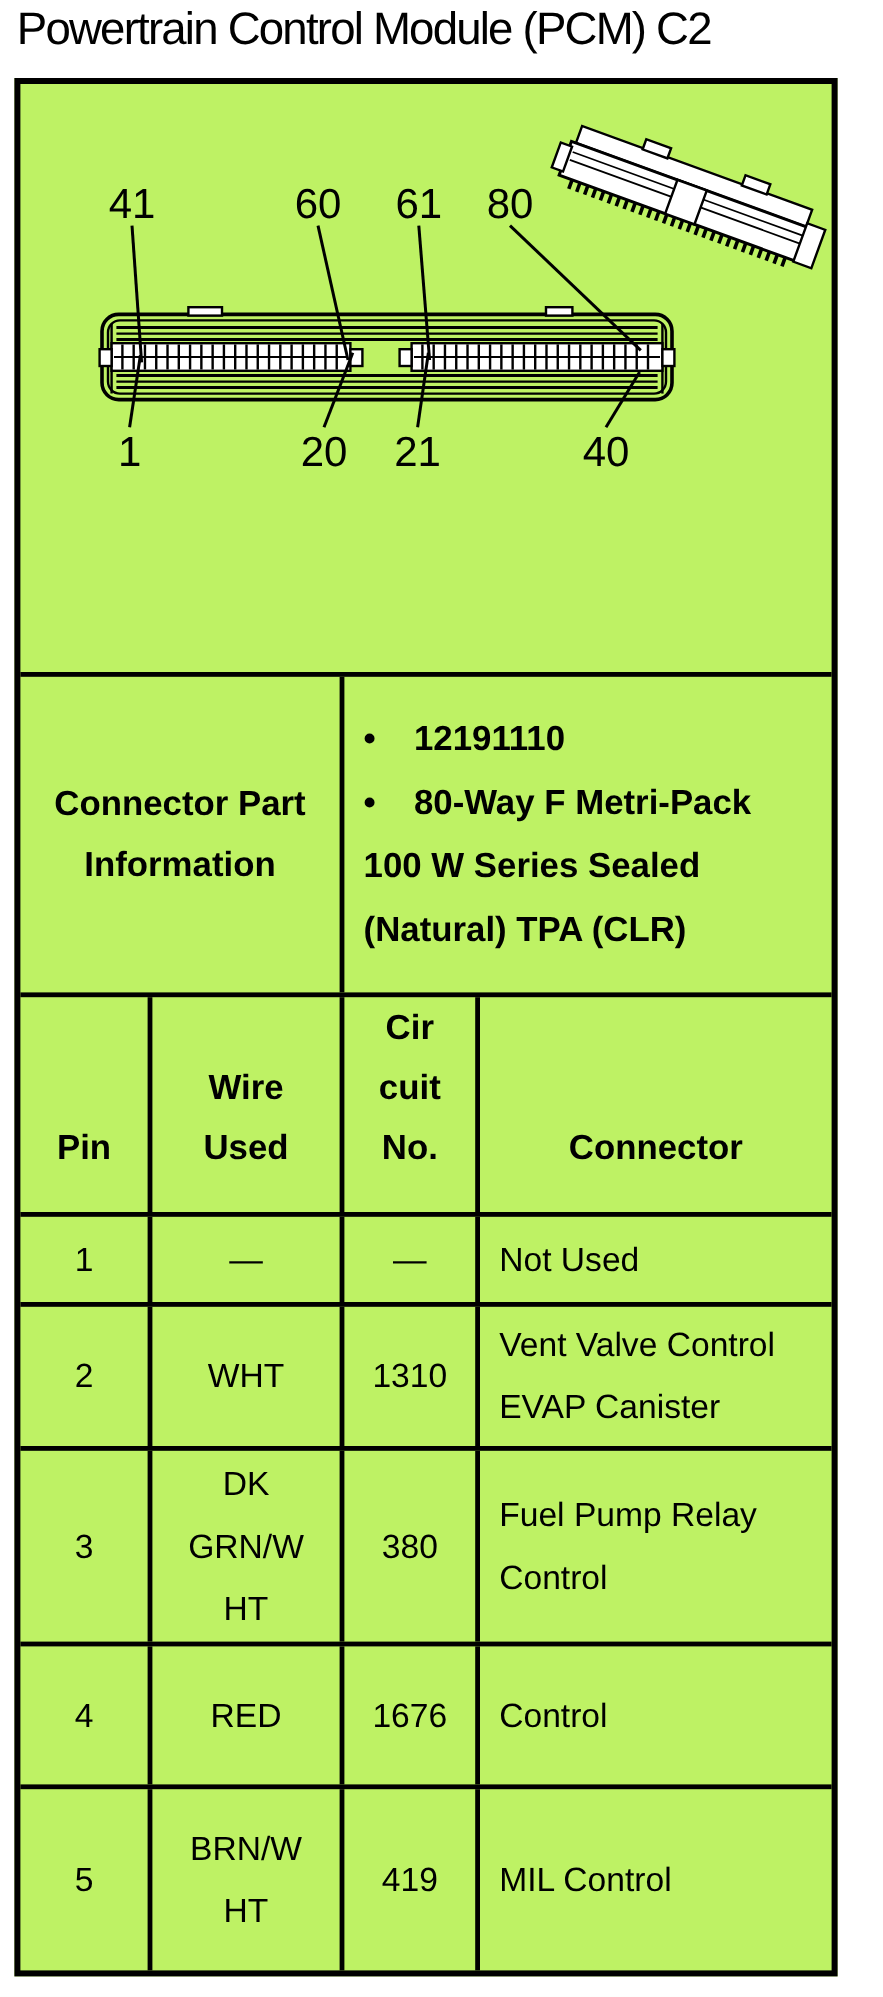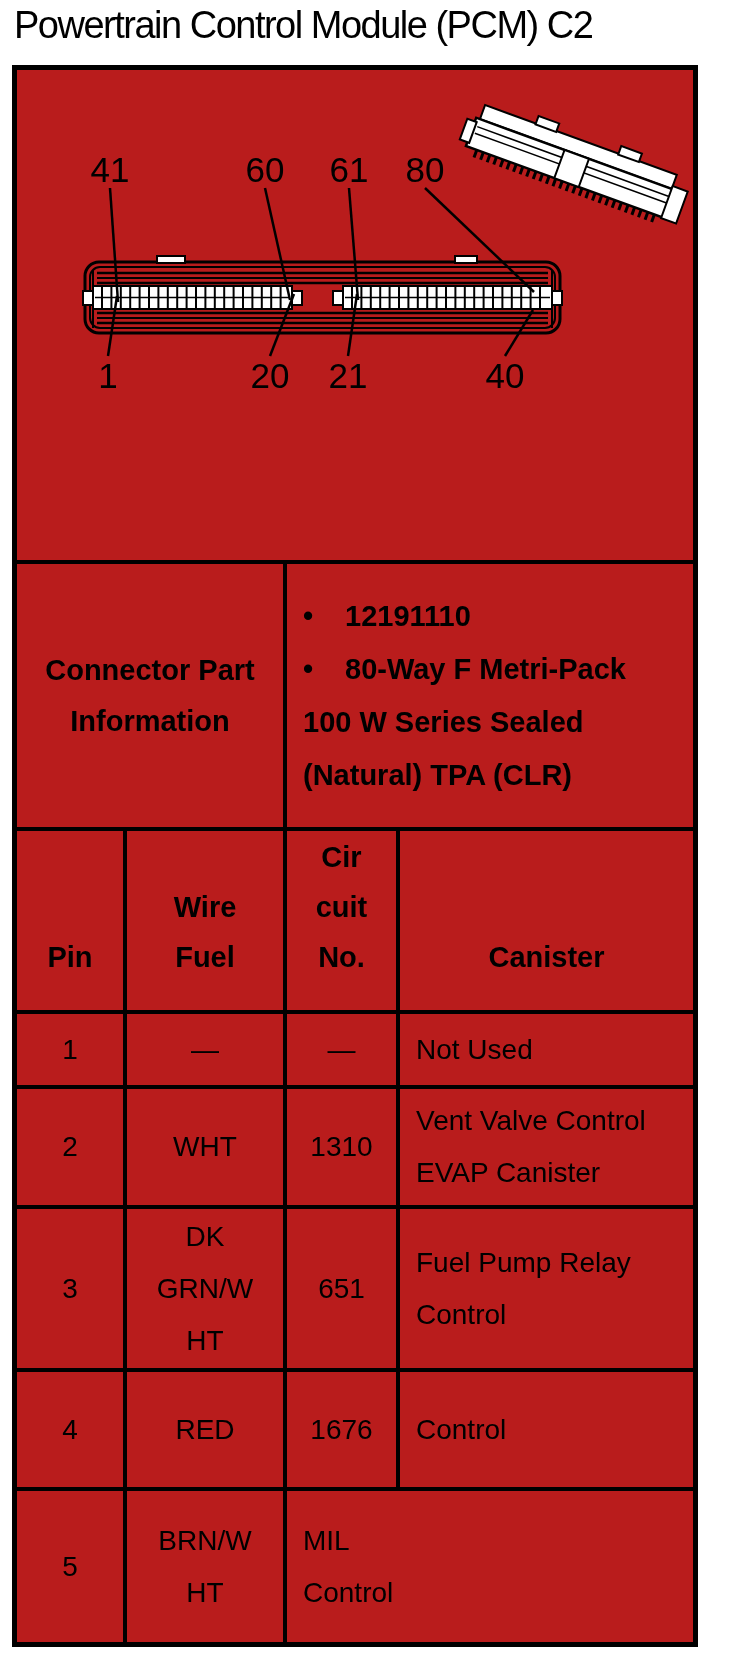--- a/index.html
+++ b/index.html
@@ -1,21 +1,21 @@
 <!DOCTYPE html>
 <html><head>
 <meta charset="utf-8">
 <style>
   html,body{margin:0;padding:0;background:#fff;}
   .page{position:relative;width:736px;height:1664px;background:#fff;color:#000;
         font-family:"Liberation Sans","DejaVu Sans",sans-serif;overflow:hidden;}
   .title{position:absolute;left:14px;top:4px;margin:0;font-size:38px;font-weight:400;
          letter-spacing:-1.5px;white-space:nowrap;}
   .doc{position:absolute;left:12px;top:65px;width:686px;border:5px solid #000;
-       box-sizing:border-box;background:#b91c1c;}
+       box-sizing:border-box;background:#bef264;}
   .sec{box-sizing:border-box;}
   .sec-diagram{height:490px;position:relative;}
   .sec-partinfo{height:267px;border-top:4px solid #000;display:grid;
                 grid-template-columns:270px 1fr;}
   .pi-left{border-right:4px solid #000;display:flex;flex-direction:column;
            justify-content:center;align-items:center;font-weight:700;font-size:29px;
            line-height:51px;text-align:center;}
   .pi-right{display:flex;flex-direction:column;justify-content:center;
             padding-left:16px;font-weight:700;font-size:29px;line-height:53px;}
   .bullet-line{display:flex;}
@@ -172,28 +172,28 @@
         </div>
         <div>100 W Series Sealed</div>
         <div>(Natural) TPA (CLR)</div>
       </div>
     </div>
 
     <div class="sec sec-header">
       <div class="hc col-pin">Pin</div>
       <div class="hc col-wire">
           <div>Wire</div>
-          <div>Fuel</div>
+          <div>Used</div>
         </div>
       <div class="hc col-circ">
           <div>Cir</div>
           <div>cuit</div>
           <div>No.</div>
         </div>
-      <div class="hc">Canister</div>
+      <div class="hc">Connector</div>
     </div>
 
     <div id="pin-rows">
   <div class="pin-row">
     <div class="bc col-pin c-pin">1</div>
     <div class="bc col-wire c-wire">
             <div>—</div>
           </div>
     <div class="bc col-circ c-circ">—</div>
     <div class="bc c-func">
@@ -213,21 +213,21 @@
           </div>
   </div>
 
   <div class="pin-row">
     <div class="bc col-pin c-pin">3</div>
     <div class="bc col-wire c-wire">
             <div>DK</div>
             <div>GRN/W</div>
             <div>HT</div>
           </div>
-    <div class="bc col-circ c-circ">651</div>
+    <div class="bc col-circ c-circ">380</div>
     <div class="bc c-func">
             <div>Fuel Pump Relay</div>
             <div>Control</div>
           </div>
   </div>
 
   <div class="pin-row">
     <div class="bc col-pin c-pin">4</div>
     <div class="bc col-wire c-wire">
             <div>RED</div>
@@ -237,19 +237,20 @@
             <div>Control</div>
           </div>
   </div>
 
   <div class="pin-row">
     <div class="bc col-pin c-pin">5</div>
     <div class="bc col-wire c-wire">
             <div>BRN/W</div>
             <div>HT</div>
           </div>
+    <div class="bc col-circ c-circ">419</div>
     <div class="bc c-func">
             <div>MIL Control</div>
           </div>
   </div>
 </div>
   </div>
 </div>
 
 </body></html>

